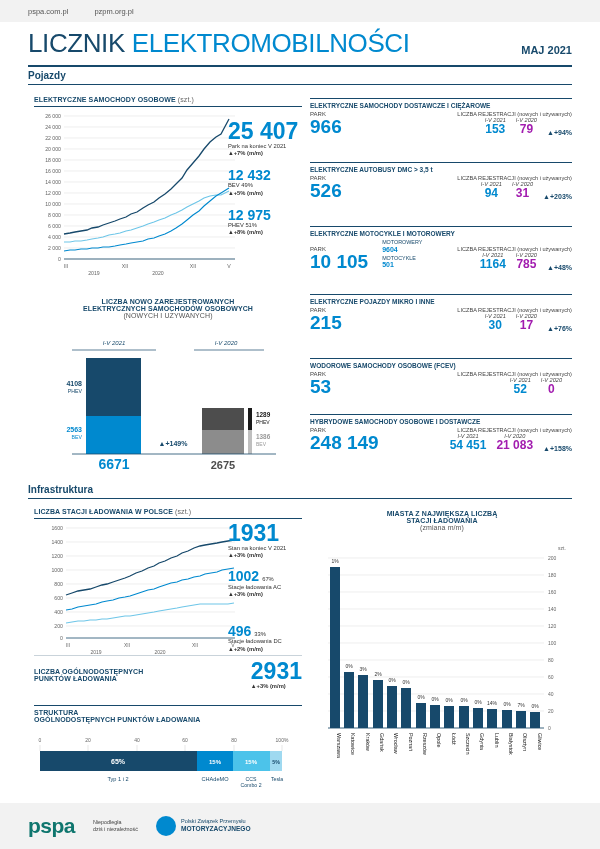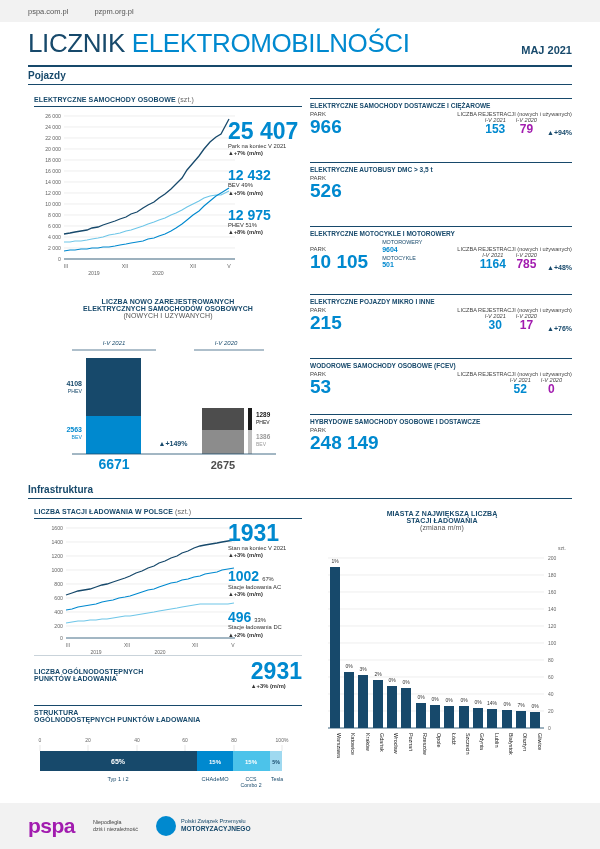--- a/index.html
+++ b/index.html
@@ -74,21 +74,21 @@
 
   .kpi-big { font-size:23px; font-weight:bold; color:#0089cf; line-height:1; }
   .kpi-sub { font-size:5.8px; color:#333; line-height:1.25; }
   .kpi-mid { font-size:14px; font-weight:bold; color:#0089cf; line-height:1; }
 
   
   .footer {
     position:absolute; left:0; bottom:0; width:600px; height:46px;
     background:#f2f2f2; display:flex; align-items:center; gap:18px; padding-left:28px;
   }
-  .pspa { font-size:21px; font-weight:bold; color:#a21caf; letter-spacing:-0.5px;}
+  .pspa { font-size:21px; font-weight:bold; color:#0f766e; letter-spacing:-0.5px;}
   .fnote { position:absolute; left:310px; font-size:5.2px; color:#444; line-height:1.5; }
 </style>
 </head>
 <body>
 
 <div class="topbar">
   <span>pspa.com.pl</span>
   <span>pzpm.org.pl</span>
 </div>
 
@@ -242,20 +242,34 @@
 </div>
 
 <div class="rc" style="top:162px;">
   <div class="hr"></div>
   <div class="cap">ELEKTRYCZNE AUTOBUSY DMC &gt; 3,5 t</div>
   <div class="body" style="margin-top:2px;">
     <div>
       <div class="park-lab">PARK</div>
       <div class="park-val">526</div>
     </div>
+    <div class="reg">
+      <div class="reg-lab">LICZBA REJESTRACJI (nowych i używanych)</div>
+      <div class="reg-nums">
+        <div>
+          <div class="yr">I-V 2021</div>
+          <div class="n1">94</div>
+        </div>
+        <div>
+          <div class="yr">I-V 2020</div>
+          <div class="n2">31</div>
+        </div>
+        <div class="pct" style="align-self:flex-end;">▲+203%</div>
+      </div>
+    </div>
   </div>
 </div>
 
 <div class="rc" style="top:226px;">
   <div class="hr"></div>
   <div class="cap">ELEKTRYCZNE MOTOCYKLE I MOTOROWERY</div>
   <div class="body" style="margin-top:2px;">
     <div style="display:flex; align-items:flex-end; gap:14px;">
       <div>
         <div class="park-lab">PARK</div>
@@ -335,20 +349,34 @@
   </div>
 </div>
 
 <div class="rc" style="top:414px;">
   <div class="hr"></div>
   <div class="cap">HYBRYDOWE SAMOCHODY OSOBOWE I DOSTAWCZE</div>
   <div class="body" style="margin-top:2px;">
     <div>
       <div class="park-lab">PARK</div>
       <div class="park-val">248 149</div>
+    </div>
+    <div class="reg">
+      <div class="reg-lab">LICZBA REJESTRACJI (nowych i używanych)</div>
+      <div class="reg-nums">
+        <div>
+          <div class="yr">I-V 2021</div>
+          <div class="n1">54 451</div>
+        </div>
+        <div>
+          <div class="yr">I-V 2020</div>
+          <div class="n2">21 083</div>
+        </div>
+        <div class="pct" style="align-self:flex-end;">▲+158%</div>
+      </div>
     </div>
   </div>
 </div>
 
 <div class="sect" style="top:484px;">Infrastruktura</div>
 <div class="sect-rule" style="top:498px;"></div>
 
 <div class="panel" style="top:508px; left:34px; width:268px;">
   <div class="panel-title">
     <span>LICZBA STACJI ŁADOWANIA W POLSCE</span>
@@ -401,21 +429,21 @@
   <div class="kpi-sub">Stan na koniec V 2021</div>
   <div class="kpi-sub dark" style="font-weight:bold;">▲+3% (m/m)</div>
 
   <div style="display:flex; align-items:baseline; gap:3px; margin-top:10px;">
     <div class="kpi-mid">1002</div>
     <div class="kpi-sub blue">67%</div>
   </div>
   <div class="kpi-sub">Stacje ładowania AC</div>
   <div class="kpi-sub dark" style="font-weight:bold;">▲+3% (m/m)</div>
 
-  <div style="display:flex; align-items:baseline; gap:3px; margin-top:12px;">
+  <div style="display:flex; align-items:baseline; gap:3px; margin-top:26px;">
     <div class="kpi-mid">496</div>
     <div class="kpi-sub dark">33%</div>
   </div>
   <div class="kpi-sub">Stacje ładowania DC</div>
   <div class="kpi-sub dark" style="font-weight:bold;">▲+2% (m/m)</div>
 </div>
 
 <div class="panel" style="top:655px; left:34px; width:268px;">
   <div class="hrl"></div>
   <div style="display:flex; align-items:center; justify-content:space-between; margin-top:4px;">

